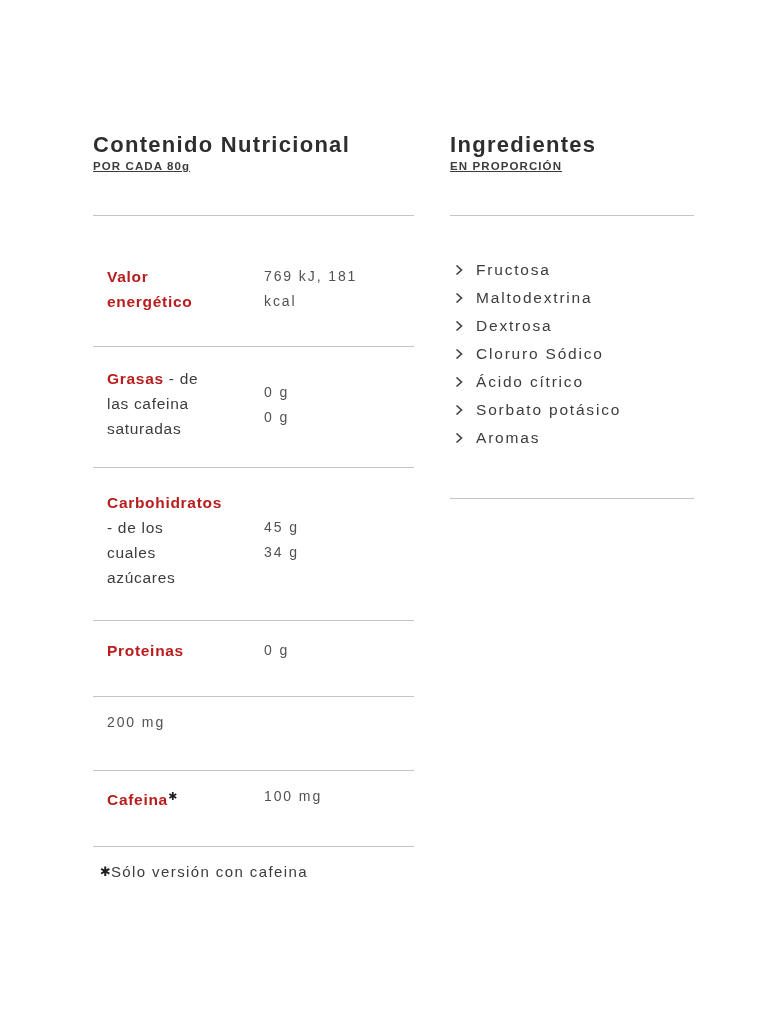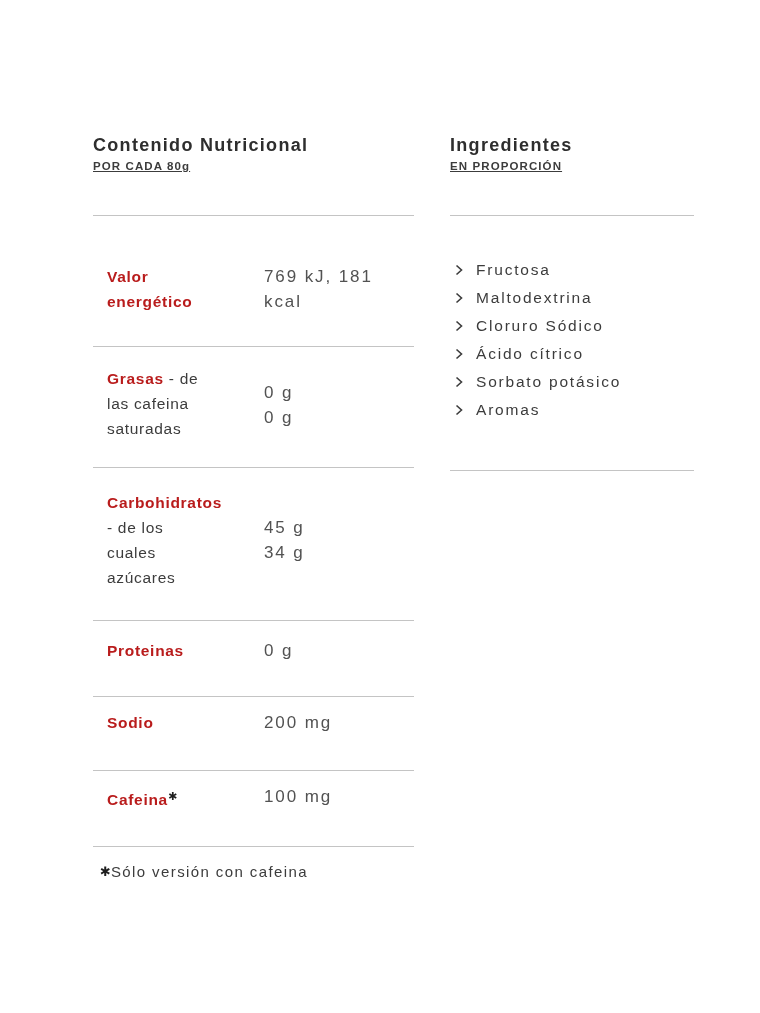--- a/index.html
+++ b/index.html
@@ -11,21 +11,21 @@
     font-family: "Liberation Sans", "DejaVu Sans", sans-serif;
     color: #3c3c3c;
     overflow: hidden;
   }
   .col { position: absolute; top: 134px; }
   .col-left  { left: 93px;  width: 321px; }
   .col-right { left: 450px; width: 244px; }
 
   .col-header { height: 81px; }
   .col-title {
-    font-size: 18px;
+    font-size: 22px;
     font-weight: 700;
     letter-spacing: 1.3px;
     color: #2e2e2e;
     line-height: 22px;
   }
   .col-subtitle {
     font-size: 11.5px;
     font-weight: 600;
     letter-spacing: 1.1px;
     color: #3c3c3c;
@@ -48,21 +48,21 @@
   .row .label {
     flex: 0 0 135px;
     font-size: 15.5px;
     line-height: 25px;
     letter-spacing: 0.7px;
     color: #3c3c3c;
   }
   .row .label .b { font-weight: 700; color: #b91c1c; }
   .row .values {
     flex: 0 0 150px;
-    font-size: 17px;
+    font-size: 14px;
     line-height: 25px;
     letter-spacing: 1.9px;
     color: #525252;
   }
   .row-energy   { padding-top: 48px; padding-bottom: 32px; }
   .row-fat      { padding-top: 19px; padding-bottom: 26px; }
   .row-fat .values { padding-top: 14px; }
   .row-carbs    { padding-top: 22px; padding-bottom: 30px; }
   .row-carbs .values { padding-top: 25px; }
   .row-protein  { padding-top: 17px; padding-bottom: 33px; }
@@ -158,23 +158,20 @@
     <div class="label">
       <div><span class="b">Proteinas</span></div>
     </div>
     <div class="values">
       <div>0 g</div>
     </div>
   </div>
   <hr class="divider">
 
   <div class="row row-sodium">
-    <div class="label">
-      <div><span class="b">Sodio</span></div>
-    </div>
     <div class="values">
       <div>200 mg</div>
     </div>
   </div>
   <hr class="divider">
 
   <div class="row row-caffeine">
     <div class="label">
       <div>
         <span class="b">Cafeina</span><span class="marker">✱</span>
@@ -214,20 +211,28 @@
           </svg>
         </span>
       <span>Maltodextrina</span>
     </li>
     <li class="ing-item">
       <span class="chev">
           <svg width="8" height="12" viewBox="0 0 8 12">
             <polyline points="1.5,1.5 6.5,6 1.5,10.5" fill="none" stroke="#3c3c3c" stroke-width="1.6"></polyline>
           </svg>
         </span>
+      <span>Dextrosa</span>
+    </li>
+    <li class="ing-item">
+      <span class="chev">
+          <svg width="8" height="12" viewBox="0 0 8 12">
+            <polyline points="1.5,1.5 6.5,6 1.5,10.5" fill="none" stroke="#3c3c3c" stroke-width="1.6"></polyline>
+          </svg>
+        </span>
       <span>Cloruro Sódico</span>
     </li>
     <li class="ing-item">
       <span class="chev">
           <svg width="8" height="12" viewBox="0 0 8 12">
             <polyline points="1.5,1.5 6.5,6 1.5,10.5" fill="none" stroke="#3c3c3c" stroke-width="1.6"></polyline>
           </svg>
         </span>
       <span>Ácido cítrico</span>
     </li>

